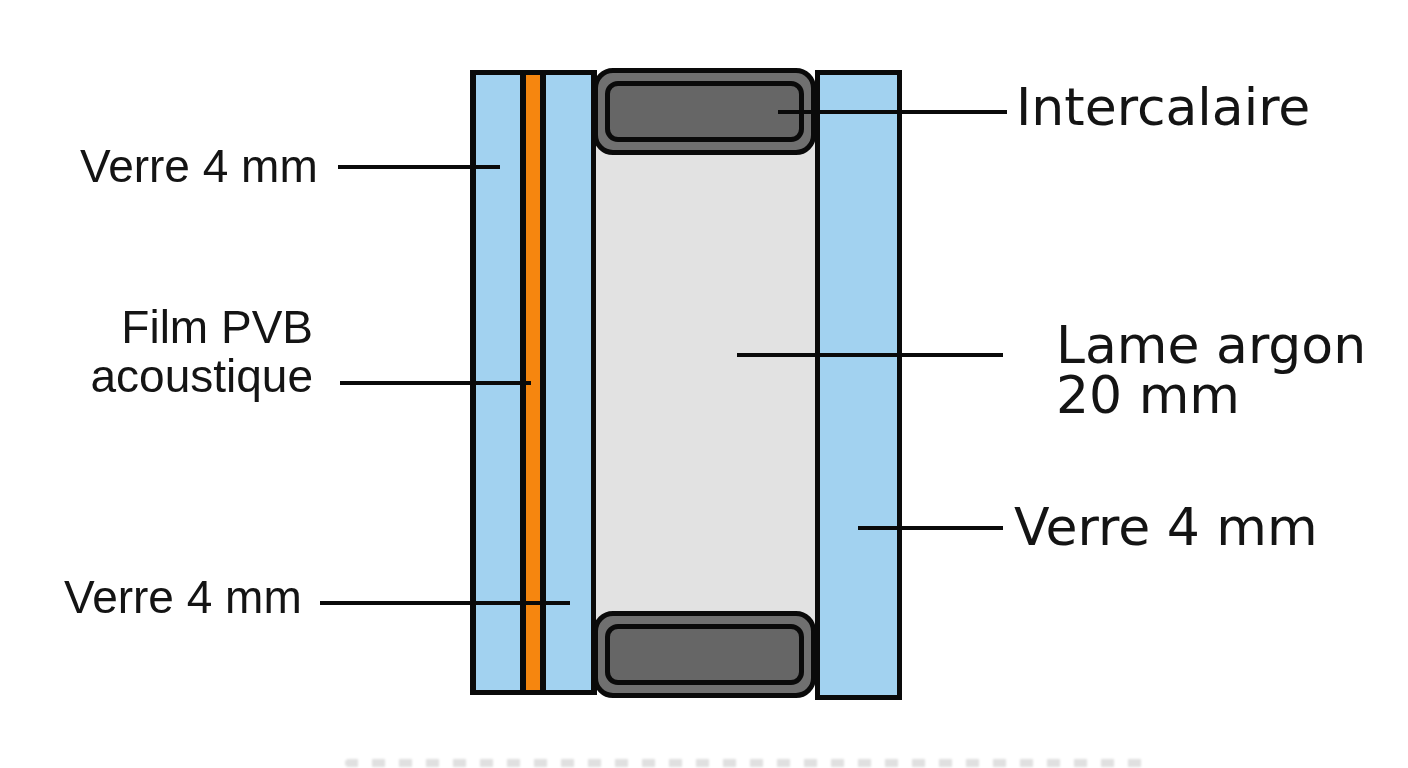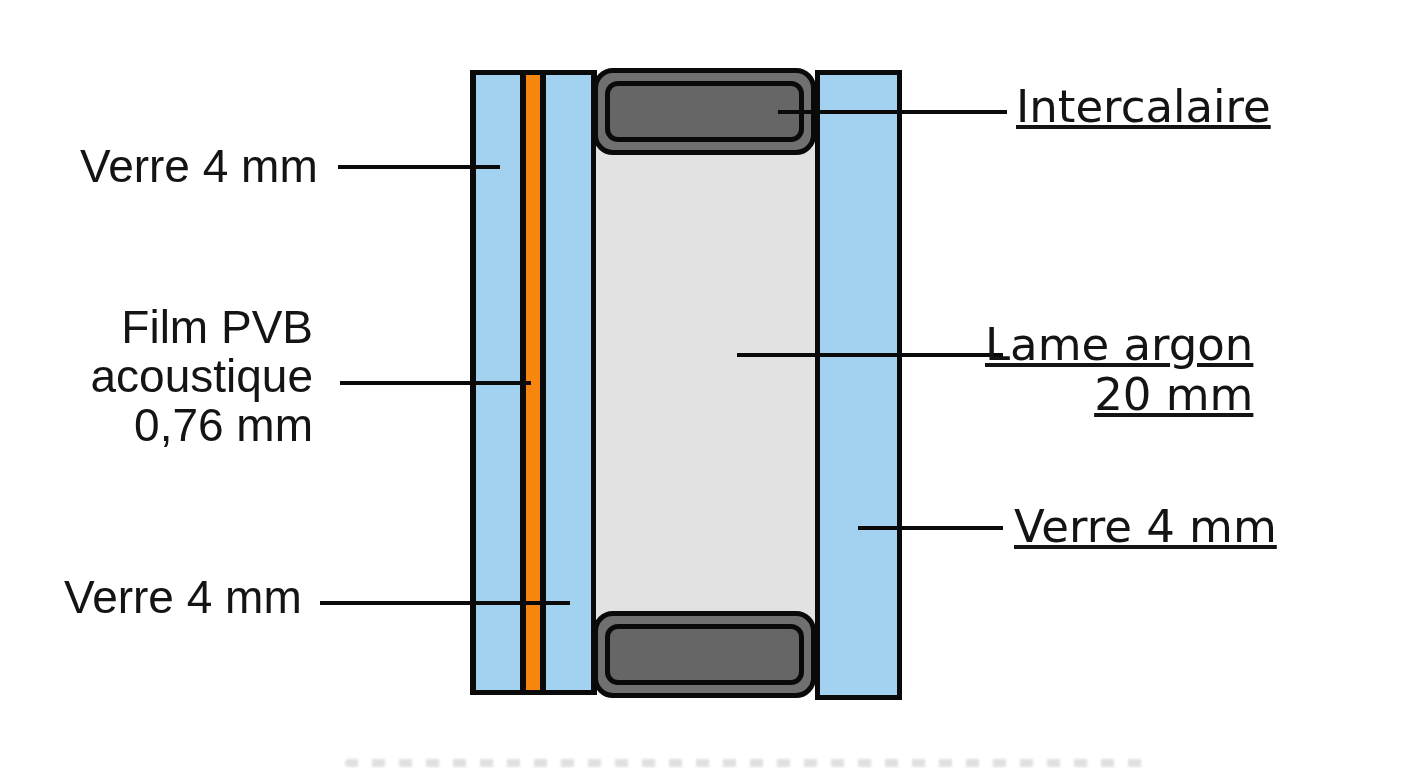--- a/index.html
+++ b/index.html
@@ -92,29 +92,28 @@
     color: var(--label-text, #141414);
     white-space: nowrap;
   }
   .label-left {
     font-family: "Liberation Sans", sans-serif;
     font-size: 46px;
     line-height: 49px;
   }
   .label-right {
     font-family: "DejaVu Sans", sans-serif;
-    font-size: 45px;
+    font-size: 52px;
     line-height: 50px;
-    text-decoration: underline;
   }
   .lab-verre-top    { left: 80px;  top: 142px; }
   .lab-film-pvb     { left: 55px;  top: 303px; width: 258px; text-align: right; }
   .lab-verre-bottom { left: 64px;  top: 573px; }
   .lab-intercalaire { left: 1016px; top: 82px; }
-  .lab-lame-argon   { left: 985px; top: 320px; text-align: right; }
+  .lab-lame-argon   { left: 1056px; top: 320px; }
   .lab-verre-right  { left: 1014px; top: 502px; }
 
   
   .bottom-artifact {
     left: 345px; bottom: 1px;
     width: 810px; height: 8px;
     opacity: 0.16;
     background: repeating-linear-gradient(90deg,
       #444 0px, #444 13px, transparent 13px, transparent 27px);
     filter: blur(1.2px);
@@ -148,21 +147,20 @@
   <div class="abs leader l-verre-bottom"></div>
   <div class="abs leader l-intercalaire"></div>
   <div class="abs leader l-lame-argon"></div>
   <div class="abs leader l-verre-right"></div>
 
   <div class="abs label label-left lab-verre-top">Verre 4 mm</div>
 
   <div class="abs label label-left lab-film-pvb">
     <div>Film PVB</div>
     <div>acoustique</div>
-    <div>0,76 mm</div>
   </div>
 
   <div class="abs label label-left lab-verre-bottom">Verre 4 mm</div>
 
   <div class="abs label label-right lab-intercalaire">
     <div>Intercalaire</div>
   </div>
 
   <div class="abs label label-right lab-lame-argon">
     <div>Lame argon</div>

